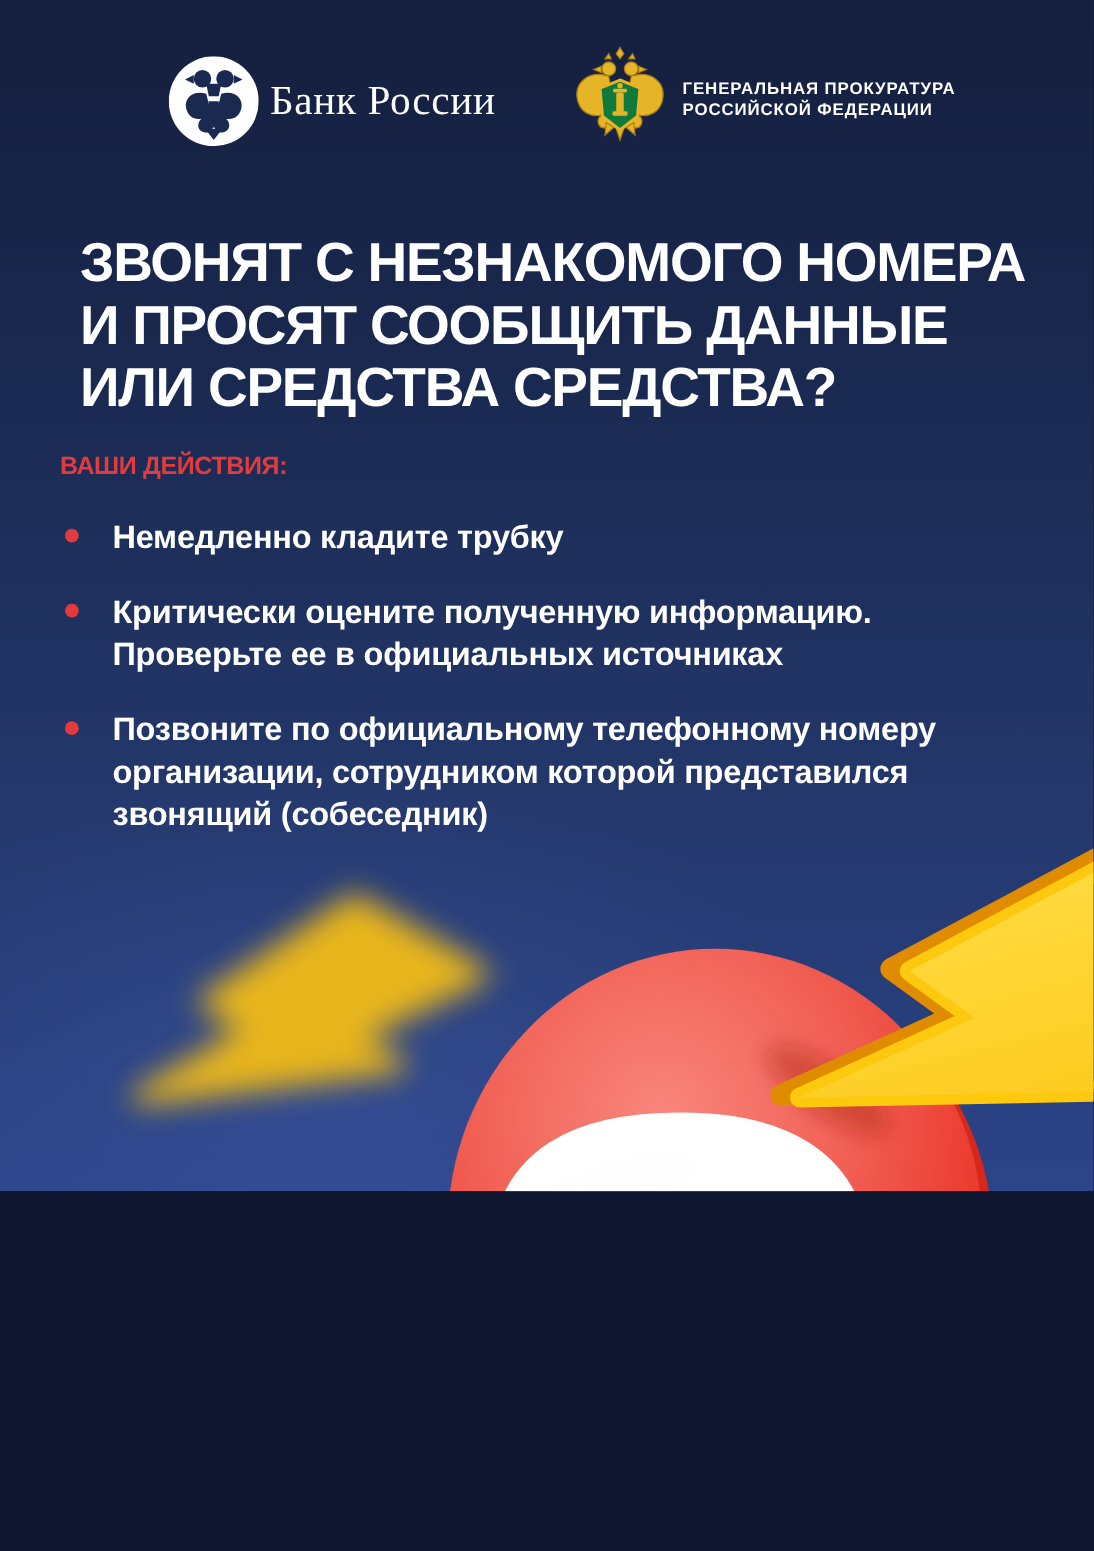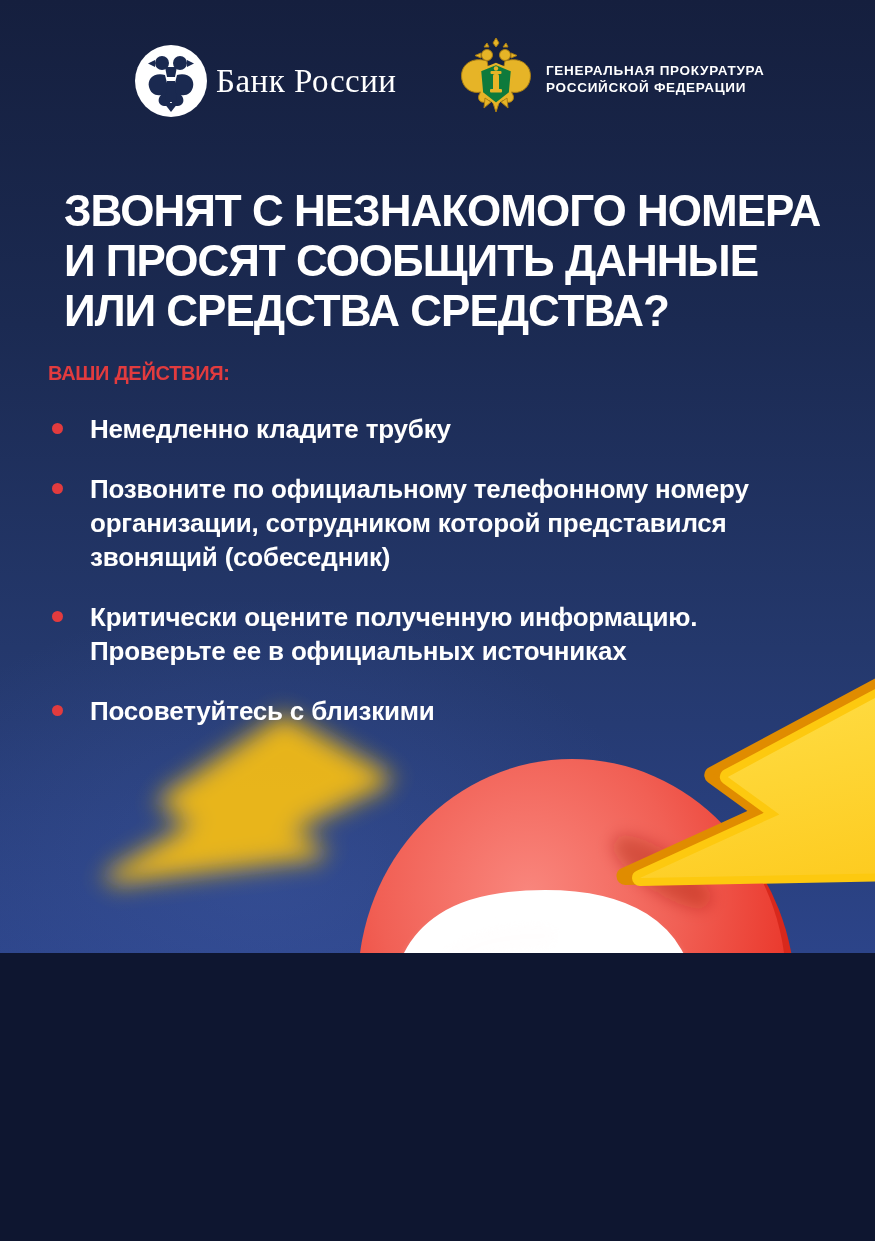--- a/index.html
+++ b/index.html
@@ -172,24 +172,20 @@
 
   <div class="actions-title">ВАШИ ДЕЙСТВИЯ:</div>
 
   <ul class="actions-list">
     <li>
       <span class="dot"></span>
       <span>Немедленно кладите трубку</span>
     </li>
     <li>
       <span class="dot"></span>
-      <span>Позвоните по официальному телефонному номеру организации, сотрудником которой представился звонящий (собеседник)</span>
-    </li>
-    <li>
-      <span class="dot"></span>
       <span>Критически оцените полученную информацию. Проверьте ее в официальных источниках</span>
     </li>
     <li>
       <span class="dot"></span>
-      <span>Посоветуйтесь с близкими</span>
+      <span>Позвоните по официальному телефонному номеру организации, сотрудником которой представился звонящий (собеседник)</span>
     </li>
   </ul>
 </div>
 
 </body></html>

